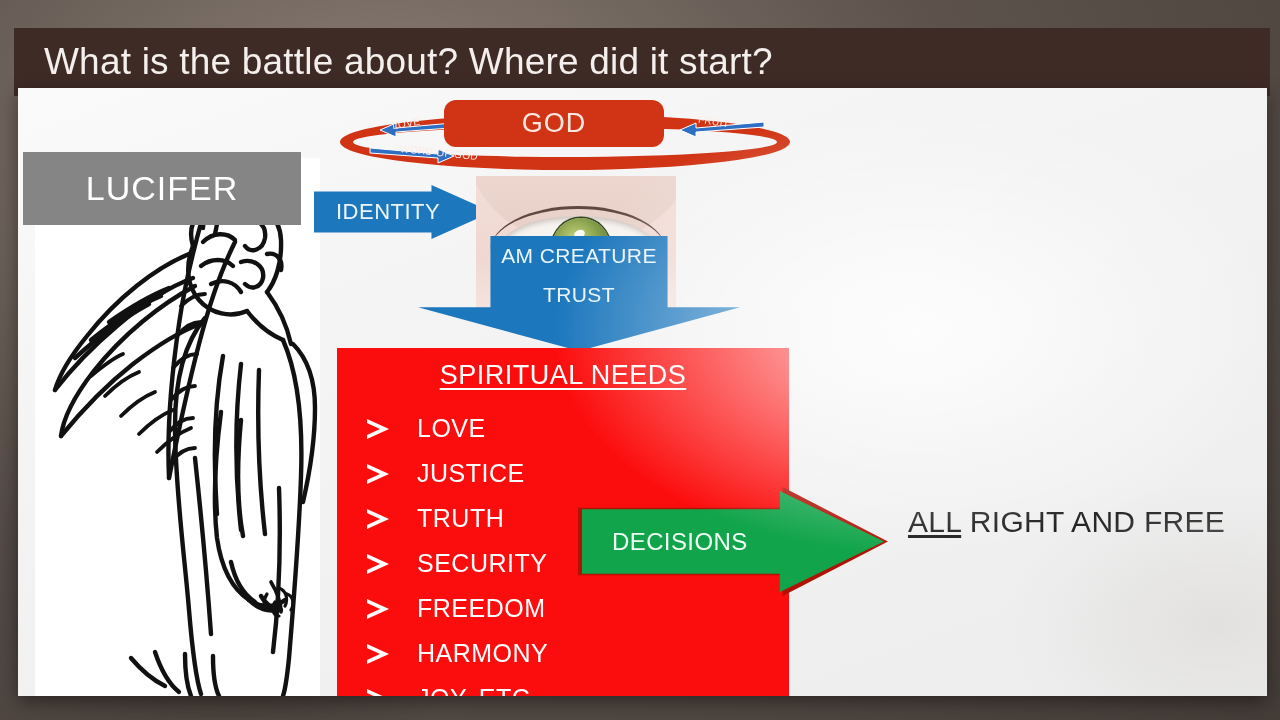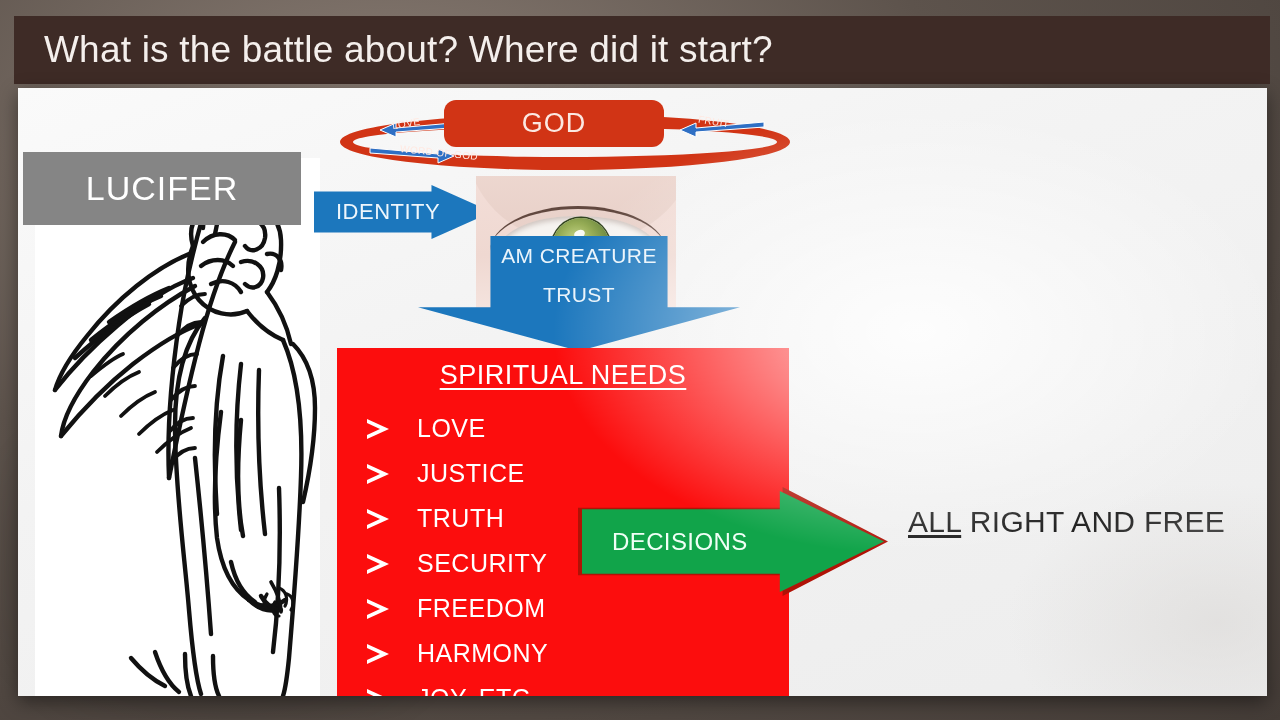--- a/index.html
+++ b/index.html
@@ -21,21 +21,21 @@
       radial-gradient(ellipse 700px 420px at 62% 46%, rgba(255,255,255,0.30) 0%, rgba(255,255,255,0.0) 70%),
       radial-gradient(ellipse 380px 300px at 18% 78%, rgba(0,0,0,0.25) 0%, rgba(0,0,0,0) 72%);
     filter:blur(2px);
   }
 
   
   .slide{
     position:absolute;left:14px;top:16px;width:1256px;height:680px;
   }
   .titlebar{
-    position:absolute;left:0px;top:0px;width:1256px;height:68px;
+    position:absolute;left:0px;top:12px;width:1256px;height:68px;
     background:#3e2b26;
   }
   .titlebar .ttl{
     position:absolute;left:30px;top:50%;transform:translateY(-50%);
     color:#f4efec;font-size:37px;letter-spacing:.2px;font-weight:400;
     font-family:"Liberation Sans", sans-serif;white-space:nowrap;
   }
   .canvas{
     position:absolute;left:4px;top:72px;width:1249px;height:608px;
     background:linear-gradient(160deg,#fafafa 0%,#f3f3f3 40%,#ededed 100%);

